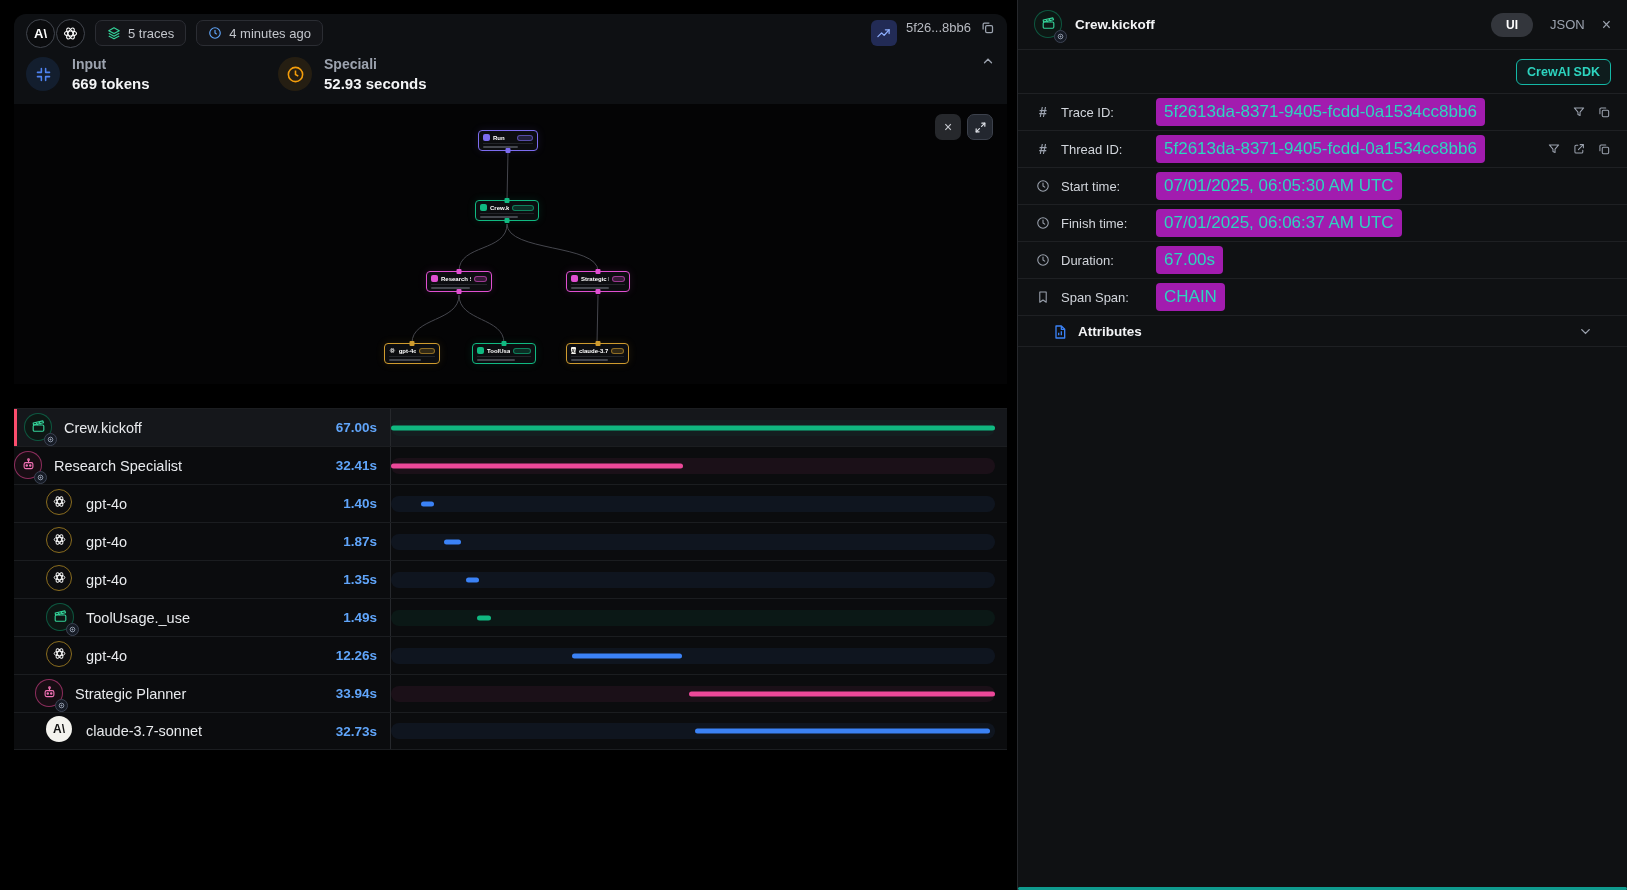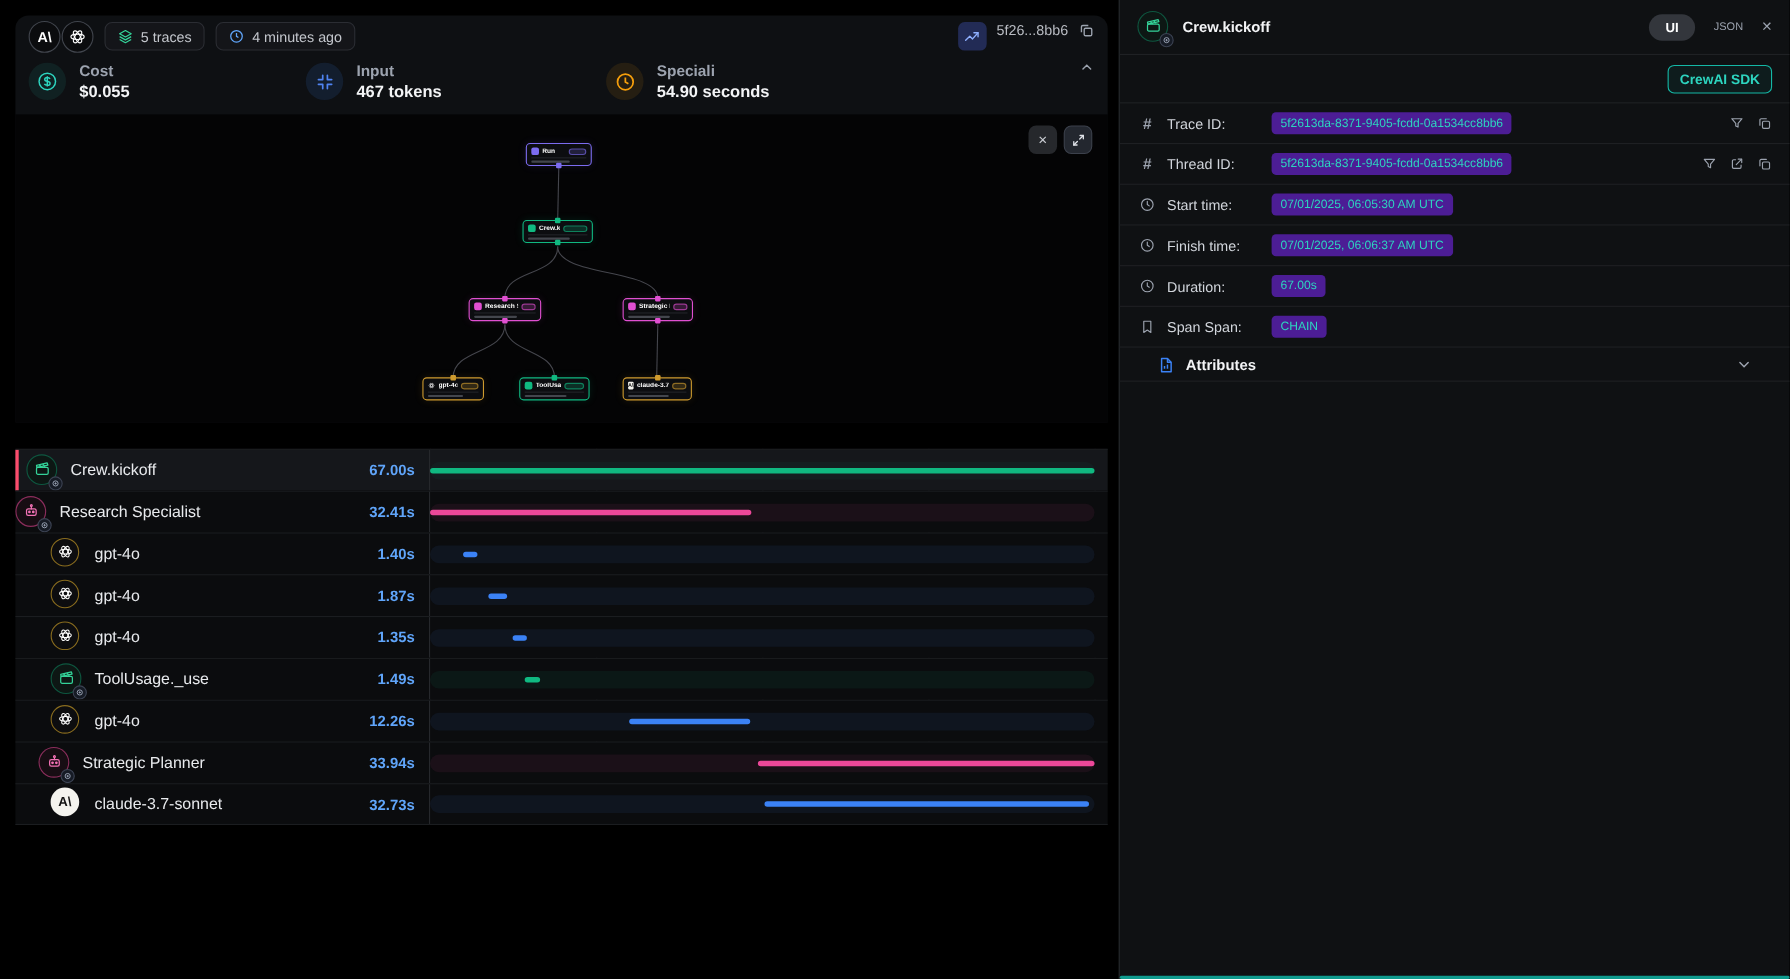--- a/index.html
+++ b/index.html
@@ -72,29 +72,29 @@
   .ic-agent .main { background:#170d13; border:1px solid rgba(236,72,153,.55); }
   .ic-openai .main { background:#0d0d0f; border:1px solid #8a6d1f; width:26px; height:26px; }
   .ic-anthropic .main { background:#f4f3ee; width:26px; height:26px; color:#111; font-weight:bold; font-size:12px; }
 
   
   .panel { position:absolute; left:1017px; top:0; width:610px; height:890px; background:#0f1113; border-left:1px solid #26282c; }
   .p-title { display:flex; align-items:center; gap:11px; height:50px; padding:0 16px; border-bottom:1px solid #1f2124; }
   .p-title-text { font-size:13.5px; font-weight:bold; color:#f3f4f6; }
   .p-title-right { margin-left:auto; display:flex; align-items:center; gap:17px; }
   .pill-ui { background:#33363c; color:#fff; font-size:12px; font-weight:bold; border-radius:14px; padding:5px 15px; }
-  .tab-json { color:#9ca3af; font-size:10px; }
+  .tab-json { color:#9ca3af; font-size:13px; }
   .p-close { color:#9ca3af; font-size:16px; }
   .sdk-row { display:flex; justify-content:flex-end; align-items:center; height:44px; padding:0 16px; border-bottom:1px solid #1f2124; }
   .sdk-badge { border:1px solid #14b8a6; color:#2dd4bf; background:rgba(20,184,166,.07); font-size:12.5px; font-weight:bold;
     border-radius:6px; padding:5px 10px; }
   .p-row { display:flex; align-items:center; height:37px; padding:0 16px; border-bottom:1px solid #1e2023; gap:9px; }
   .p-ic { width:18px; color:#9ca3af; font-size:13px; display:flex; align-items:center; justify-content:center; flex:0 0 auto; }
   .p-label { color:#d1d5db; font-size:13px; width:86px; flex:0 0 auto; }
-  .p-value { background:#4c1d95; color:#2dd4bf; font-size:11px; border-radius:4px; padding:4px 8px; white-space:nowrap; }
+  .p-value { background:#a21caf; color:#2dd4bf; font-size:17px; border-radius:4px; padding:4px 8px; white-space:nowrap; }
   .p-actions { margin-left:auto; display:flex; gap:11px; color:#9ca3af; }
   .attr-row { display:flex; align-items:center; gap:10px; height:30px; padding:0 34px; border-bottom:1px solid #1e2023; margin-top:1px; }
   .attr-label { font-size:13.5px; font-weight:bold; color:#f3f4f6; }
   .attr-ch { margin-left:auto; color:#9ca3af; }
   .panel-foot { position:absolute; left:0; right:0; bottom:0; height:3px; background:#0f9b8e; border-radius:2px; }
   svg.i { display:block; }
 </style>
 </head>
 <body>
 
@@ -135,55 +135,43 @@
         <span class="trace-short">5f26...8bb6</span>
         <svg class="i" width="15" height="15" viewBox="0 0 24 24" fill="none" stroke="#9ca3af" stroke-width="2">
             <rect x="9" y="9" width="11" height="11" rx="2"></rect>
             <path d="M5 15V7a2 2 0 0 1 2-2h8"></path>
           </svg>
       </span>
     </div>
 
     <div class="stats">
       <div class="stat">
-        <span class="stat-ic ic-cost">
-          <svg class="i" width="20" height="20" viewBox="0 0 24 24" fill="none" stroke="#2dd4bf" stroke-width="1.6">
-              <circle cx="12" cy="12" r="9"></circle>
-              <path d="M15 9.2c-.6-1-1.6-1.4-3-1.4-1.7 0-2.8.8-2.8 2s1 1.7 2.8 2.1c1.9.4 3 1 3 2.3 0 1.3-1.2 2.1-3 2.1-1.5 0-2.6-.5-3.2-1.5M12 6.5v11"></path>
-            </svg>
-        </span>
-        <span>
-            <div class="stat-label">Cost</div>
-        <div class="stat-value">$0.055</div>
-          </span>
-      </div>
-      <div class="stat">
         <span class="stat-ic ic-in">
           <svg class="i" width="17" height="17" viewBox="0 0 24 24" fill="none" stroke="#4f83f1" stroke-width="2.2" stroke-linecap="round" stroke-linejoin="round">
               <path d="M9 3.5v5.5H3.5"></path>
               <path d="M15 3.5v5.5h5.5"></path>
               <path d="M9 20.5V15H3.5"></path>
               <path d="M15 20.5V15h5.5"></path>
             </svg>
         </span>
         <span>
             <div class="stat-label">Input</div>
-        <div class="stat-value">467 tokens</div>
+        <div class="stat-value">669 tokens</div>
           </span>
       </div>
       <div class="stat">
         <span class="stat-ic ic-dur">
           <svg class="i" width="19" height="19" viewBox="0 0 24 24" fill="none" stroke="#f59e0b" stroke-width="2">
               <circle cx="12" cy="12" r="9"></circle>
               <path d="M12 7v5l3.5 2"></path>
             </svg>
         </span>
         <span>
             <div class="stat-label">Speciali</div>
-        <div class="stat-value">54.90 seconds</div>
+        <div class="stat-value">52.93 seconds</div>
           </span>
       </div>
       <span class="collapse-ch">
         <svg class="i" width="14" height="14" viewBox="0 0 24 24" fill="none" stroke="#9ca3af" stroke-width="2.2" stroke-linecap="round">
             <path d="M6 15l6-6 6 6"></path>
           </svg>
       </span>
     </div>
 
     <div class="graph">

